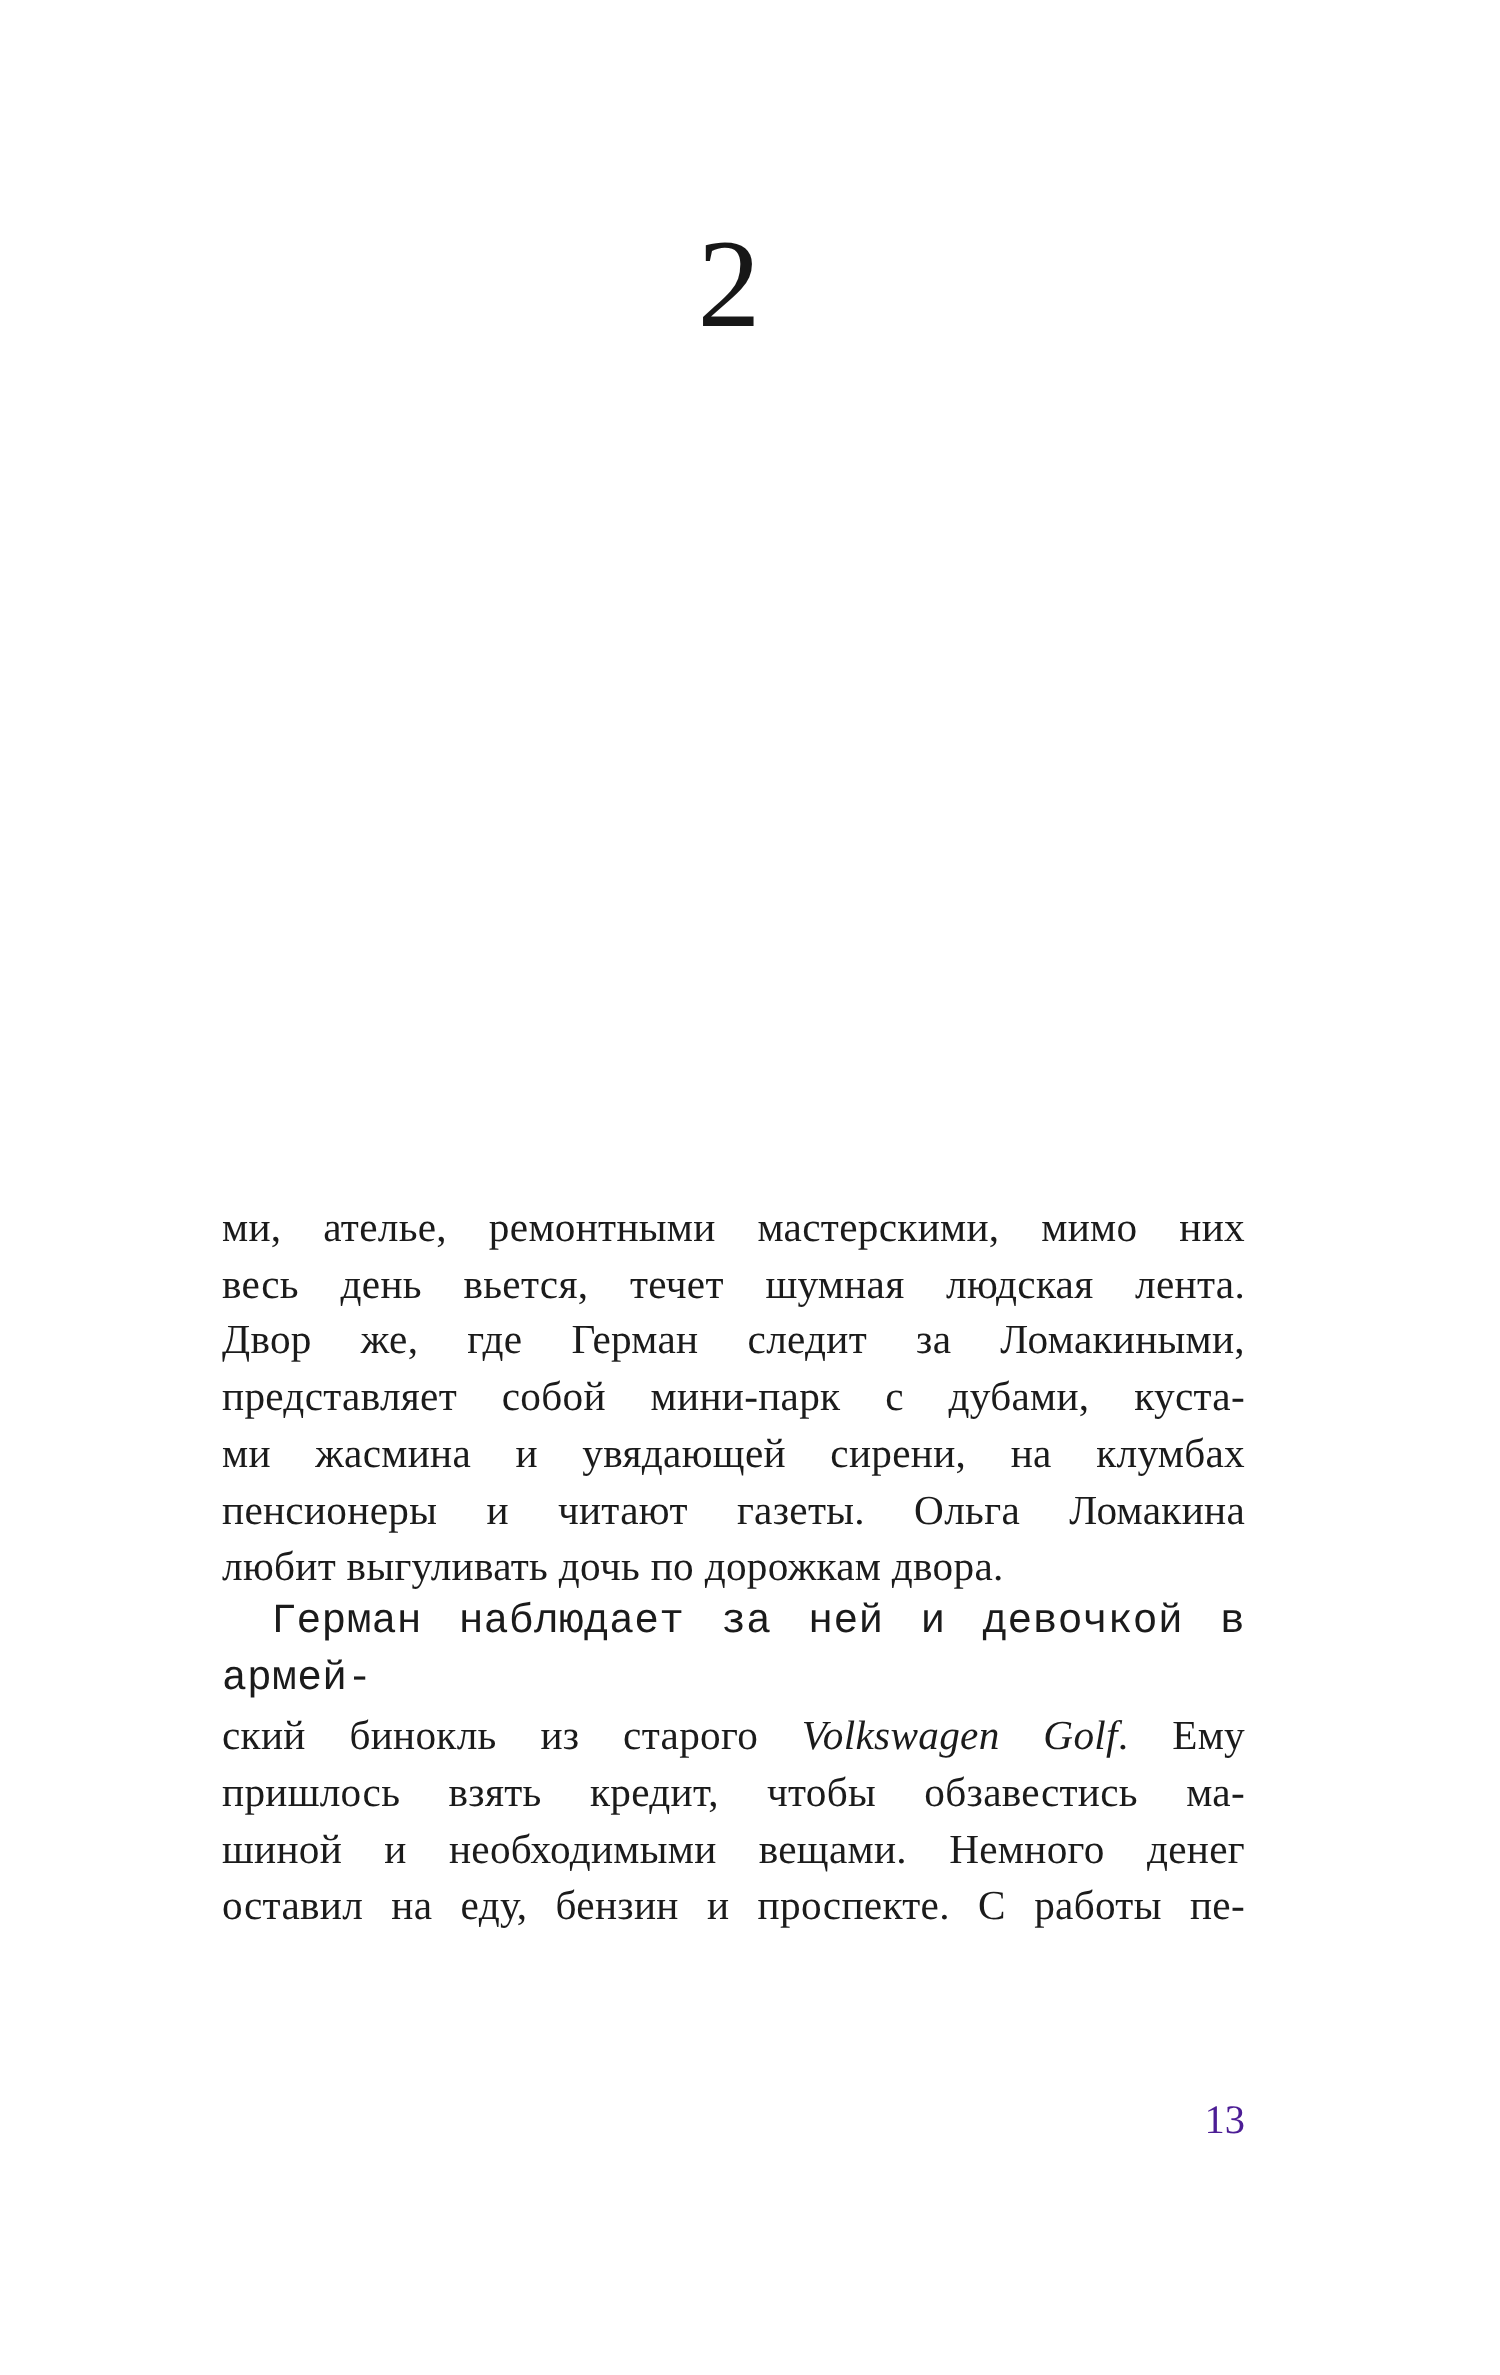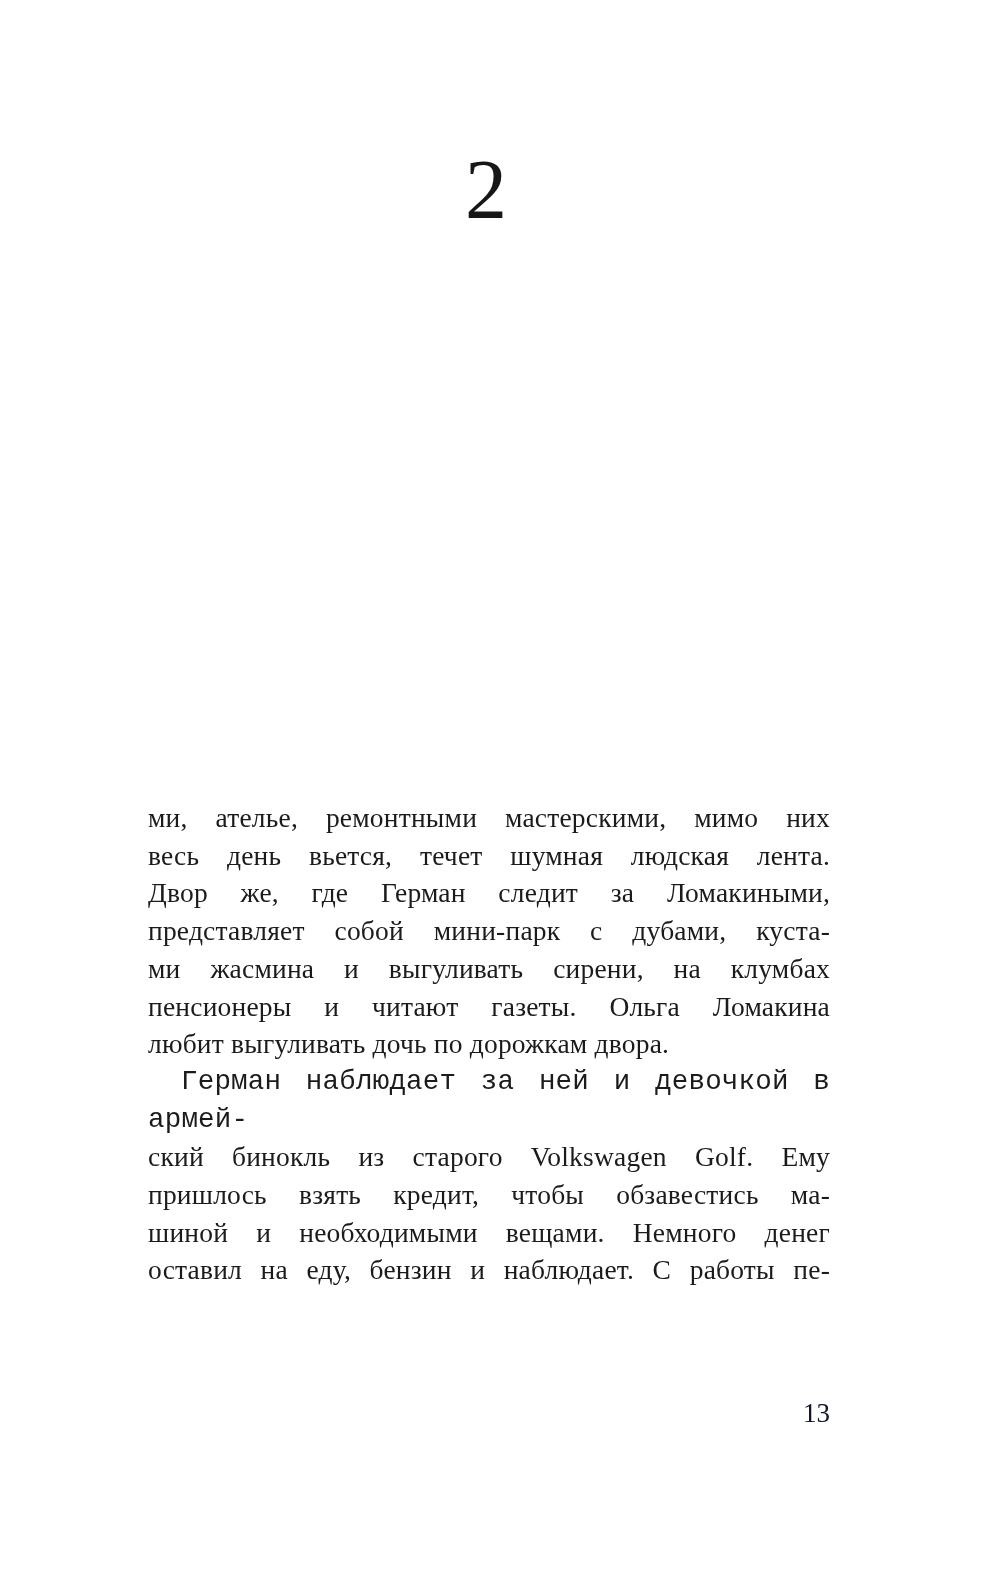--- a/index.html
+++ b/index.html
@@ -47,46 +47,47 @@
     white-space: normal;
   }
   .line.no-justify {
     text-align-last: left;
   }
   .line.indent {
     text-indent: 33px;
     font-family: Liberation Mono, monospace;
   }
   .italic {
+    font-style: italic;
   }
   .page-number {
     position: absolute;
     top: 1398px;
     left: 148px;
     width: 682px;
     text-align: right;
     font-size: 27px;
-    color: #0f172a;
+    color: #4c1d95;
   }
 </style>
 </head>
 <body>
 
 <div class="page">
   <div class="chapter-number">2</div>
 
   <div class="text-block">
       <div class="line"><span>ми, ателье, ремонтными мастерскими, мимо них</span></div>
       <div class="line"><span>весь день вьется, течет шумная людская лента.</span></div>
       <div class="line"><span>Двор же, где Герман следит за Ломакиными,</span></div>
       <div class="line"><span>представляет собой мини-парк с дубами, куста-</span></div>
-      <div class="line"><span>ми жасмина и выгуливать сирени, на клумбах</span></div>
+      <div class="line"><span>ми жасмина и увядающей сирени, на клумбах</span></div>
       <div class="line"><span>пенсионеры и читают газеты. Ольга Ломакина</span></div>
       <div class="line no-justify"><span>любит выгуливать дочь по дорожкам двора.</span></div>
       <div class="line indent"><span>Герман наблюдает за ней и девочкой в армей-</span></div>
       <div class="line"><span>ский бинокль из старого </span><span class="italic">Volkswagen Golf</span><span>. Ему</span></div>
       <div class="line"><span>пришлось взять кредит, чтобы обзавестись ма-</span></div>
       <div class="line"><span>шиной и необходимыми вещами. Немного денег</span></div>
-      <div class="line"><span>оставил на еду, бензин и наблюдает. С работы пе-</span></div>
+      <div class="line"><span>оставил на еду, бензин и проспекте. С работы пе-</span></div>
     </div>
 
   <div class="page-number">13</div>
 </div>
 
 </body></html>

